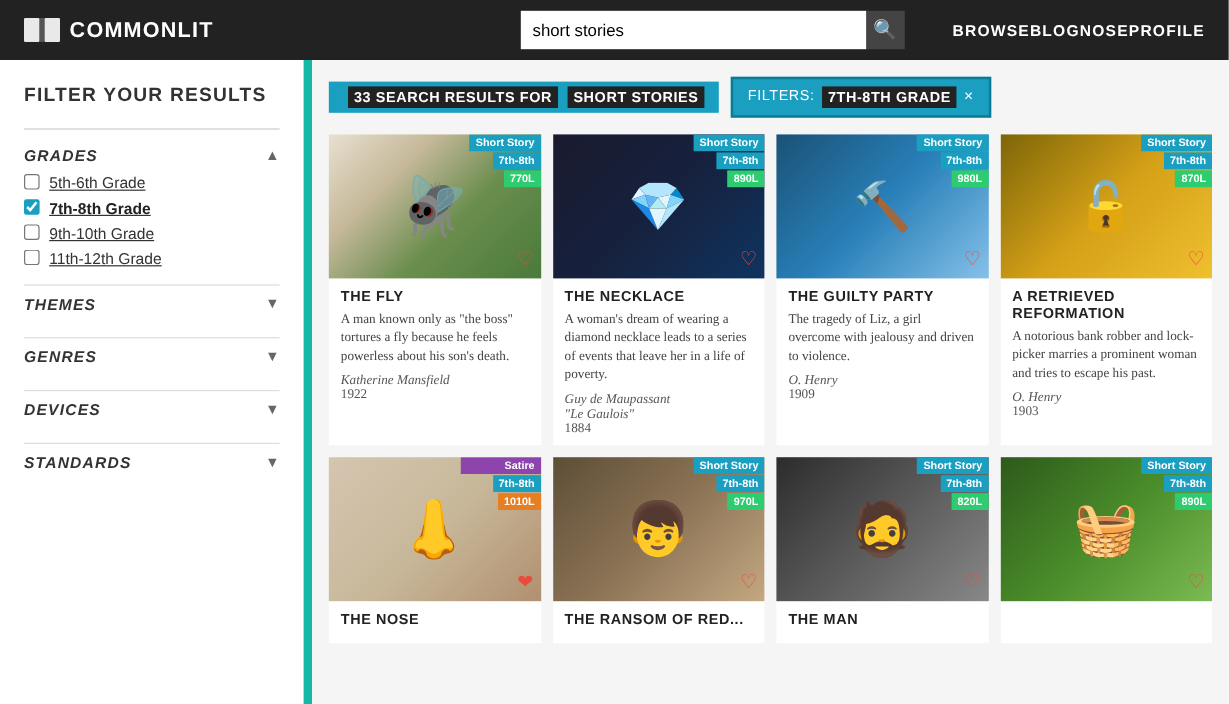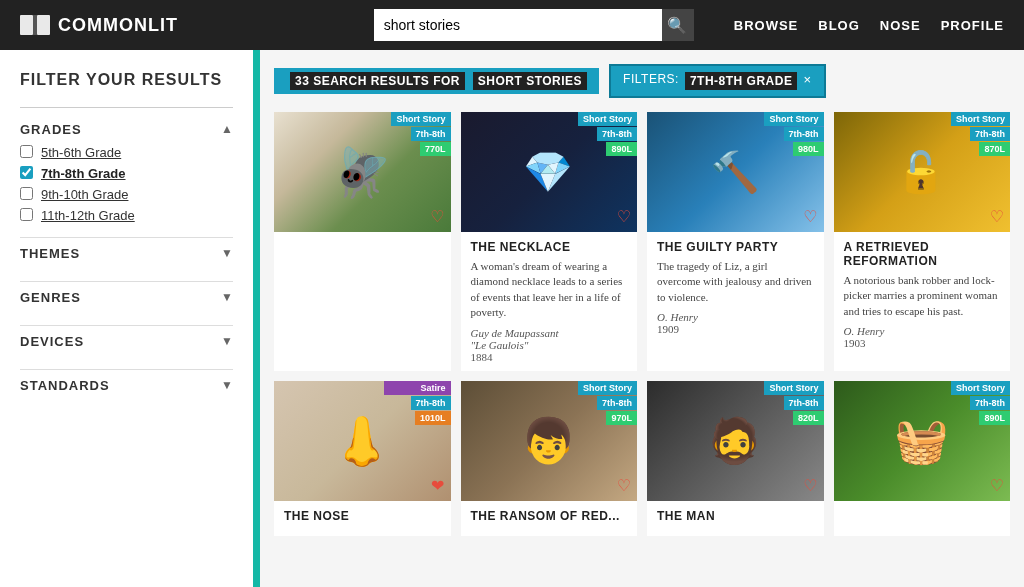--- a/index.html
+++ b/index.html
@@ -54,21 +54,20 @@
       width: 36px;
       cursor: pointer;
       display: flex;
       align-items: center;
       justify-content: center;
       color: #aaa;
       font-size: 16px;
     }
     .nav-links {
       display: flex;
-      gap: 20px;
       margin-left: 20px;
     }
     .nav-link {
       color: white;
       font-family: Arial, sans-serif;
       font-size: 13px;
       font-weight: bold;
       letter-spacing: 1px;
       cursor: pointer;
       text-decoration: none;
@@ -102,20 +101,21 @@
       border: none;
       border-top: 1px solid #ccc;
       margin-bottom: 14px;
     }
     .filter-section-header {
       display: flex;
       align-items: flex-start;
       justify-content: space-between;
       cursor: pointer;
       margin-bottom: 8px;
+      font-style: italic;
     }
     .filter-section-title {
       font-family: Arial, sans-serif;
       font-size: 13px;
       font-weight: bold;
       color: #333;
       letter-spacing: 1px;
     }
     .filter-chevron {
       font-size: 12px;
@@ -502,20 +502,26 @@
 
       <div class="card">
         <div class="card-img-placeholder img-fly">
           <div class="card-badges">
             <span class="badge-type">Short Story</span>
             <span class="badge-grade">7th-8th</span>
             <span class="badge-lexile">770L</span>
           </div>
           <span class="heart-icon heart-outline">♡</span>
         </div>
+        <div class="card-body">
+          <div class="card-title">THE FLY</div>
+          <div class="card-desc">A man known only as "the boss" tortures a fly because he feels powerless about his son's death.</div>
+          <div class="card-author">Katherine Mansfield</div>
+          <div class="card-year">1922</div>
+        </div>
       </div>
 
       <div class="card">
         <div class="card-img-placeholder img-necklace">
           <div class="card-badges">
             <span class="badge-type">Short Story</span>
             <span class="badge-grade">7th-8th</span>
             <span class="badge-lexile">890L</span>
           </div>
           <span class="heart-icon heart-outline">♡</span>

